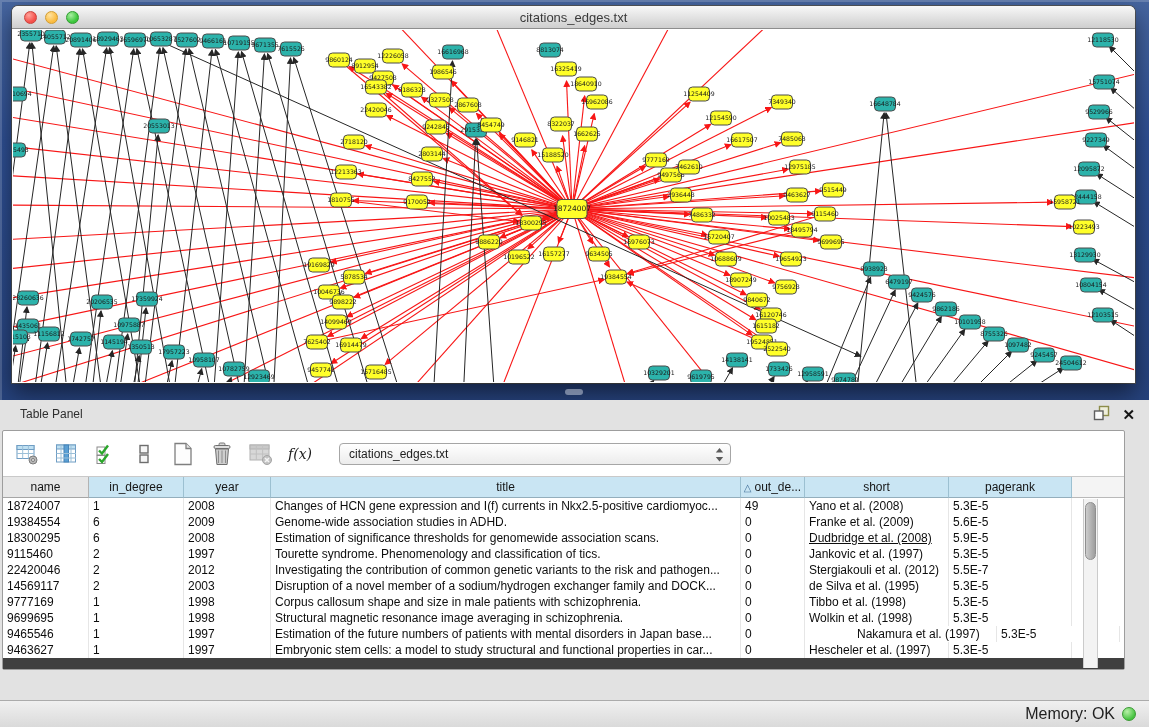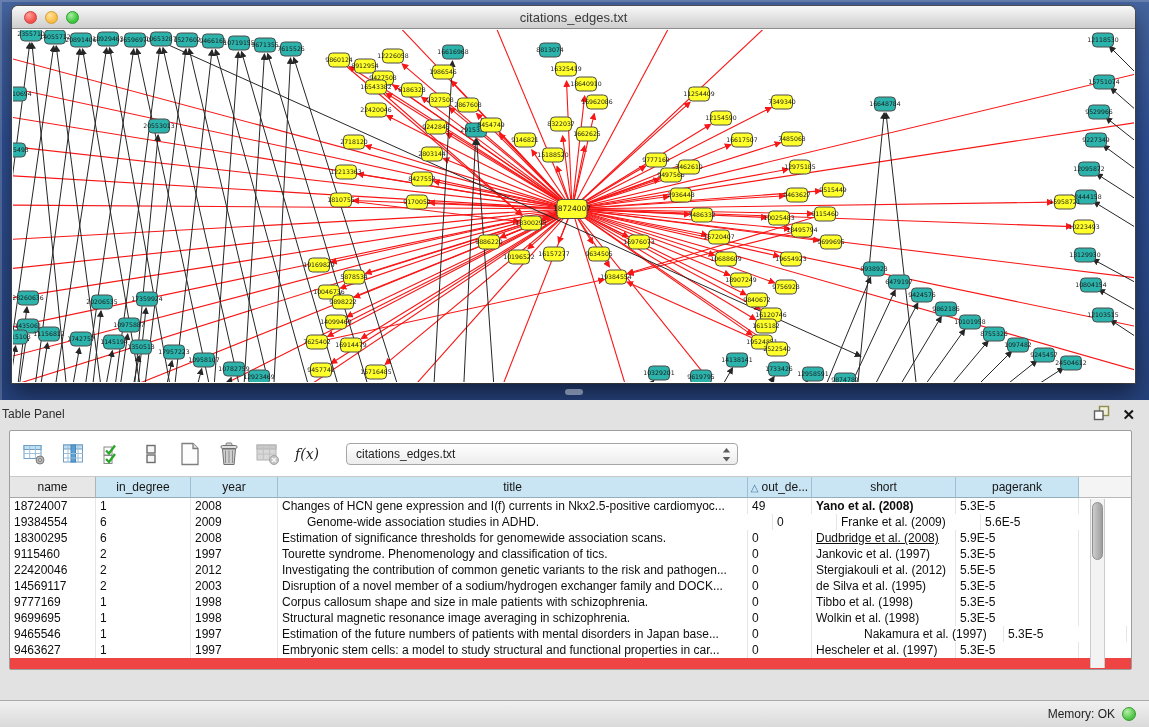--- a/index.html
+++ b/index.html
@@ -22,54 +22,54 @@
   .light.yellow { background:radial-gradient(circle at 35% 30%, #ffe3a0, #fbbc41 65%); border:1px solid #d29d32; }
   .light.green  { background:radial-gradient(circle at 35% 30%, #a9efa2, #3cc63c 65%); border:1px solid #2f9c2f; }
   .gcanvas { position:absolute; left:1px; top:24px; width:1121px; height:352px; background:#fff; overflow:hidden; }
   .gcanvas svg { position:absolute; left:0; top:0; }
   .grip { position:absolute; left:565px; top:389px; width:18px; height:6px; border-radius:3px;
     background:rgba(230,235,245,.45); }
 
   
   #table-panel { position:absolute; left:0; top:400px; width:1149px; height:300px; background:#e2e2e2; }
   .tp-titlebar { height:28px; position:relative; }
-  .tp-title { position:absolute; left:2px; top:0; line-height:28px; font-size:12px; color:#2e2e2e; }
+  .tp-title { position:absolute; left:20px; top:0; line-height:28px; font-size:12px; color:#2e2e2e; }
   .tp-actions { position:absolute; right:14px; top:5px; display:flex; gap:12px; align-items:center; }
   .tp-actions .x { font-size:15px; font-weight:bold; color:#141414; line-height:18px; }
 
-  .tp-inner { position:absolute; left:9px; top:30px; width:1123px; height:240px;
+  .tp-inner { position:absolute; left:2px; top:30px; width:1123px; height:240px;
     background:#fff; border:1px solid #9d9d9d; border-radius:2px; }
   .tp-toolbar { height:45px; display:flex; align-items:center; padding-left:10px; gap:11px; }
   .tbtn { width:28px; height:28px; background:none; border:none; display:flex; align-items:center; justify-content:center; }
   .fx { font-family:"DejaVu Serif", serif; font-style:italic; font-size:14px; color:#1c1c1c; }
   .combo { margin-left:14px; width:392px; height:22px; position:relative;
     border:1px solid #a6a6a6; border-radius:4px; background:linear-gradient(#ffffff,#ececec);
     box-shadow:0 1px 0 rgba(255,255,255,.8); font-size:12px; color:#1d1d1d;
     display:flex; align-items:center; padding:0 20px 0 9px; }
   .combo svg { position:absolute; right:6px; top:4px; }
 
-  .tbl { position:absolute; left:0; top:45px; width:1121px; height:193px; border-top:1px solid #c9c9c9; background:#ef4444; overflow:hidden; }
+  .tbl { position:absolute; left:0; top:45px; width:1121px; height:193px; border-top:1px solid #c9c9c9; background:#404040; overflow:hidden; }
   .hrow { display:flex; height:21px; }
   .hcell { height:21px; line-height:20px; text-align:center; font-size:12px; color:#151515;
     background:#c9e5f3; border-right:1px solid #9cc0d1; border-bottom:1px solid #93aebc; overflow:hidden; white-space:nowrap; }
   .hcell.gray { background:#e7e7e7; border-right:1px solid #b3b3b3; border-bottom:1px solid #a6a6a6; }
   .hcell.fill { background:#f4f4f4; border-right:none; border-bottom:1px solid #b9b9b9; }
   .sortmark { color:#44729b; font-size:10px; margin-right:3px; }
   .trow { display:flex; height:16px; background:#fff; }
   .tcell { height:16px; line-height:16px; font-size:12px; color:#0d0d0d; padding-left:4px;
     border-right:1px solid #e6e6e6; overflow:hidden; white-space:nowrap; }
   .vscroll { position:absolute; right:26px; top:22px; bottom:1px; width:15px;
     background:#f3f3f3; border-left:1px solid #cbcbcb; border-right:1px solid #cbcbcb; }
   .vthumb { position:absolute; left:1px; top:3px; width:11px; height:58px; border-radius:6px;
     background:linear-gradient(90deg,#cdcdcd,#9e9e9e); border:1px solid #8f8f8f; }
 
   #statusbar { position:absolute; left:0; top:700px; width:1149px; height:27px;
     background:linear-gradient(#f0f0f0,#dadada); border-top:1px solid #ababab;
     display:flex; align-items:center; justify-content:flex-end; padding-right:13px; gap:7px; }
-  .memtext { font-size:12px; color:#1f1f1f; }
+  .memtext { font-size:16px; color:#1f1f1f; }
   .memdot { width:14px; height:14px; border-radius:50%;
     background:radial-gradient(circle at 35% 30%, #b8f0a8, #46c340 70%); border:1px solid #3a9a33; }
 </style>
 </head>
 <body>
 
 <div id="desktop">
   <div id="graph-window">
     <div class="titlebar">
       <div class="lights">
@@ -869,28 +869,28 @@
           <div class="hcell" style="width: 123px;">pagerank</div>
           <div class="hcell fill" style="flex: 1 1 0%;"></div>
         </div>
       <div id="body-rows">
           <div class="trow">
             <div class="tcell" style="width: 86px;">18724007</div>
             <div class="tcell" style="width: 95px;">1</div>
             <div class="tcell" style="width: 87px;">2008</div>
             <div class="tcell" style="width: 470px;">Changes of HCN gene expression and I(f) currents in Nkx2.5-positive cardiomyoc...</div>
             <div class="tcell" style="width: 64px;">49</div>
-            <div class="tcell" style="width: 144px; font-weight: bold;">Yano et al. (2008)</div>
+            <div class="tcell" style="width: 144px;">Yano et al. (2008)</div>
             <div class="tcell" style="width: 123px;">5.3E-5</div>
           </div>
           <div class="trow">
             <div class="tcell" style="width: 86px;">19384554</div>
             <div class="tcell" style="width: 95px;">6</div>
             <div class="tcell" style="width: 87px;">2009</div>
-            <div class="tcell" style="width: 470px; margin-left: 25px;">Genome-wide association studies in ADHD.</div>
+            <div class="tcell" style="width: 470px;">Genome-wide association studies in ADHD.</div>
             <div class="tcell" style="width: 64px;">0</div>
             <div class="tcell" style="width: 144px;">Franke et al. (2009)</div>
             <div class="tcell" style="width: 123px;">5.6E-5</div>
           </div>
           <div class="trow">
             <div class="tcell" style="width: 86px;">18300295</div>
             <div class="tcell" style="width: 95px;">6</div>
             <div class="tcell" style="width: 87px;">2008</div>
             <div class="tcell" style="width: 470px;">Estimation of significance thresholds for genomewide association scans.</div>
             <div class="tcell" style="width: 64px;">0</div>
@@ -906,21 +906,21 @@
             <div class="tcell" style="width: 144px;">Jankovic et al. (1997)</div>
             <div class="tcell" style="width: 123px;">5.3E-5</div>
           </div>
           <div class="trow">
             <div class="tcell" style="width: 86px;">22420046</div>
             <div class="tcell" style="width: 95px;">2</div>
             <div class="tcell" style="width: 87px;">2012</div>
             <div class="tcell" style="width: 470px;">Investigating the contribution of common genetic variants to the risk and pathogen...</div>
             <div class="tcell" style="width: 64px;">0</div>
             <div class="tcell" style="width: 144px;">Stergiakouli et al. (2012)</div>
-            <div class="tcell" style="width: 123px;">5.5E-5</div>
+            <div class="tcell" style="width: 123px;">5.5E-7</div>
           </div>
           <div class="trow">
             <div class="tcell" style="width: 86px;">14569117</div>
             <div class="tcell" style="width: 95px;">2</div>
             <div class="tcell" style="width: 87px;">2003</div>
             <div class="tcell" style="width: 470px;">Disruption of a novel member of a sodium/hydrogen exchanger family and DOCK...</div>
             <div class="tcell" style="width: 64px;">0</div>
             <div class="tcell" style="width: 144px;">de Silva et al. (1995)</div>
             <div class="tcell" style="width: 123px;">5.3E-5</div>
           </div>

